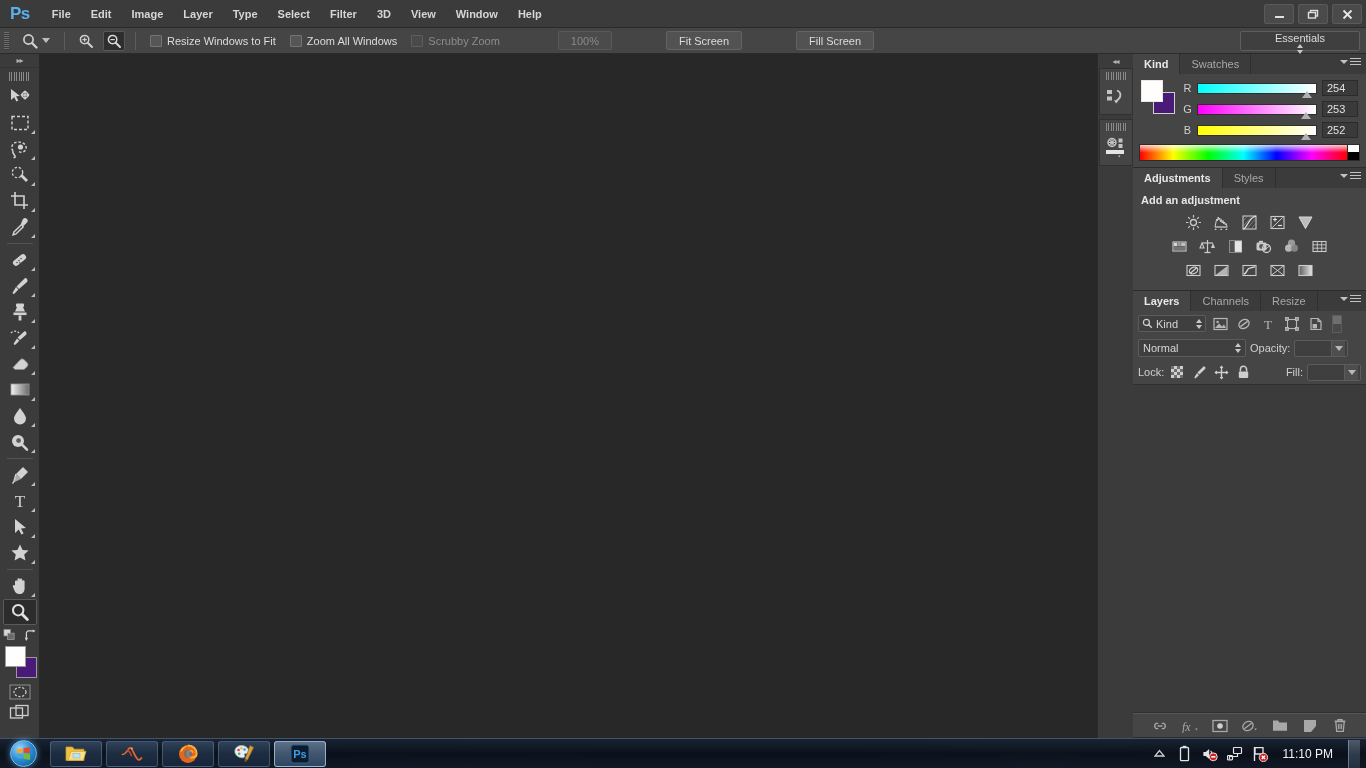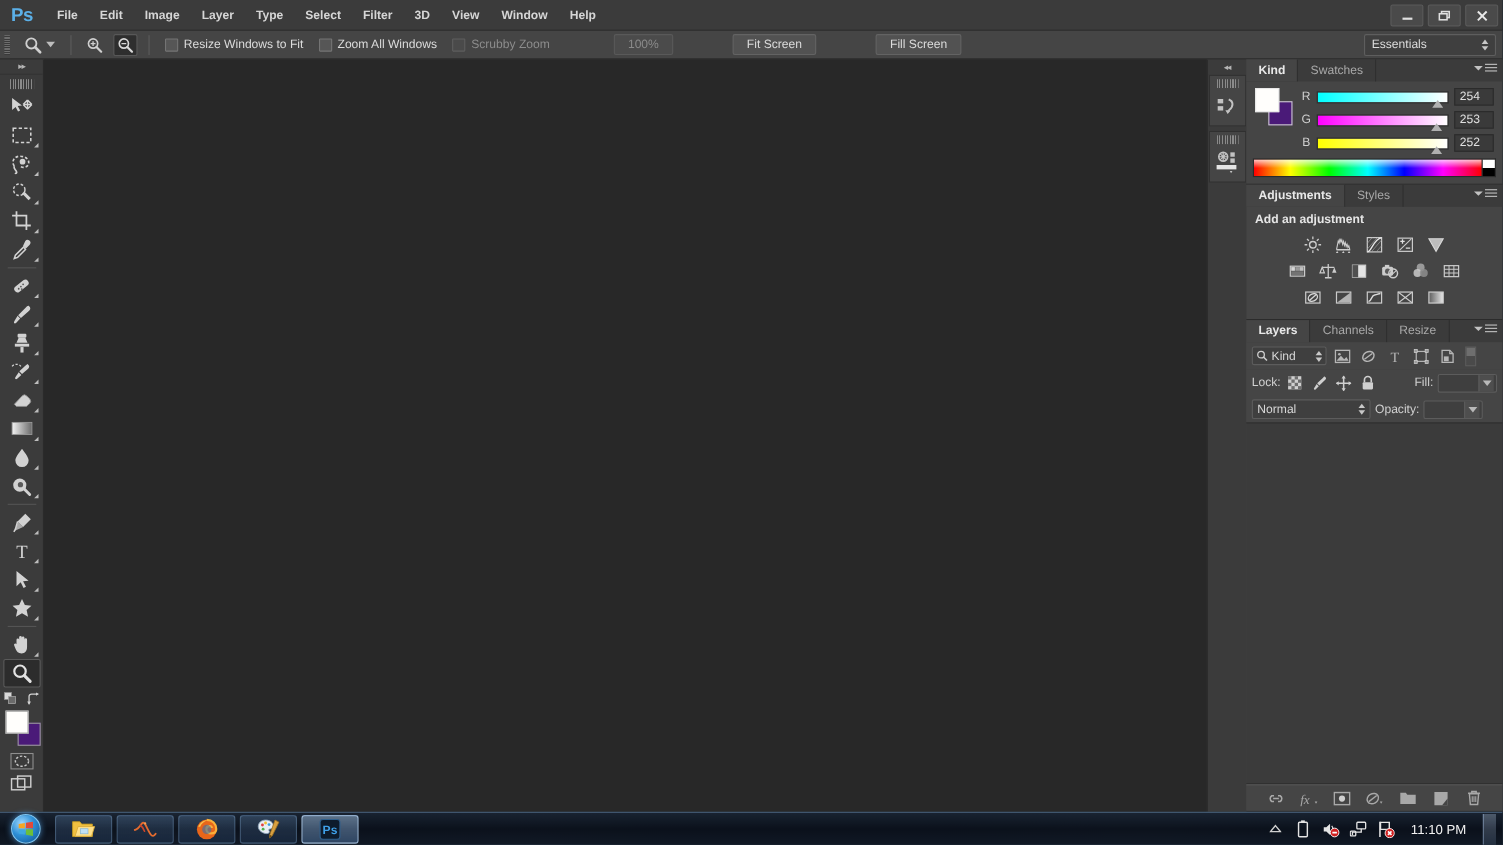--- a/index.html
+++ b/index.html
@@ -86,21 +86,21 @@
     background: #525252; border: 1px solid #636363;
     color: #dcdcdc; font-size: 11px;
     display: flex; align-items: center; justify-content: center; cursor: default; margin-left: 48px;
   }
   .opt-btn.disabled { color: #8a8a8a; background: #4b4b4b; border-color: #595959; }
   #workspace-select {
     position: absolute; right: 6px;
     width: 120px; height: 20px; border-radius: 2px;
     background: #3f3f3f; border: 1px solid #5e5e5e;
     display: flex; align-items: center; justify-content: space-between;
-    padding: 0 6px; color: #dcdcdc; font-size: 11px; cursor: default;
+    padding: 0 6px; color: #dcdcdc; font-size: 11px; cursor: default; flex-direction: column;
   }
   .spin { display: flex; flex-direction: column; gap: 2px; }
   .spin i { display:block; width:0;height:0;border-left:3px solid transparent;border-right:3px solid transparent; }
   .spin i.up { border-bottom: 4px solid #c8c8c8; }
   .spin i.dn { border-top: 4px solid #c8c8c8; }
 
   
   #body-row { flex: 1; display: flex; min-height: 0; }
 
   
@@ -886,20 +886,37 @@
             <svg width="14" height="14" viewBox="0 0 14 14">
               <path d="M2 1.5 h7 l3 3 v8 H2 Z" fill="none" stroke="#b6b6b6" stroke-width="1.2"></path>
               <path d="M9 1.5 v3 h3" fill="none" stroke="#b6b6b6" stroke-width="1.2"></path>
               <rect x="3.6" y="7" width="4.4" height="4.4" fill="#b6b6b6"></rect>
             </svg>
           </div>
           <div id="filter-toggle"></div>
         </div>
 
         <div class="lrow">
+          <div id="blend-select">
+            <span>Normal</span>
+            <span class="spin">
+                <i class="up"></i>
+                <i class="dn"></i>
+              </span>
+          </div>
+          <span class="lfield-label">Opacity:</span>
+          <span class="lfield">
+            <span style="flex:1;color:#d0d0d0;font-size:11px;text-align:right;padding-right:3px;"></span>
+            <span class="caret">
+                <i class="tri-down" style="border-top-color:#b8b8b8"></i>
+              </span>
+          </span>
+        </div>
+
+        <div class="lrow">
           <span class="lfield-label">Lock:</span>
           <span class="lock-icn">
             <svg width="14" height="14" viewBox="0 0 14 14">
               <rect x="1" y="1" width="12" height="12" fill="#cfcfcf"></rect>
               <rect x="1" y="1" width="3" height="3" fill="#6e6e6e"></rect>
                 <rect x="7" y="1" width="3" height="3" fill="#6e6e6e"></rect>
               <rect x="4" y="4" width="3" height="3" fill="#6e6e6e"></rect>
                 <rect x="10" y="4" width="3" height="3" fill="#6e6e6e"></rect>
               <rect x="1" y="7" width="3" height="3" fill="#6e6e6e"></rect>
                 <rect x="7" y="7" width="3" height="3" fill="#6e6e6e"></rect>
@@ -919,37 +936,20 @@
               <path d="M7.5 .4 L5.6 3 h3.8 Z M7.5 14.6 L5.6 12 h3.8 Z M.4 7.5 L3 5.6 v3.8 Z M14.6 7.5 L12 5.6 v3.8 Z" fill="#cfcfcf"></path>
             </svg>
           </span>
           <span class="lock-icn">
             <svg width="13" height="14" viewBox="0 0 13 14">
               <path d="M3.4 6.5 V4.4 a3.1 3.1 0 0 1 6.2 0 V6.5" fill="none" stroke="#cfcfcf" stroke-width="1.5"></path>
               <rect x="1.8" y="6.4" width="9.4" height="6.6" rx="1" fill="#cfcfcf"></rect>
             </svg>
           </span>
           <span class="lfield-label" style="margin-left:auto">Fill:</span>
-          <span class="lfield">
-            <span style="flex:1;color:#d0d0d0;font-size:11px;text-align:right;padding-right:3px;"></span>
-            <span class="caret">
-                <i class="tri-down" style="border-top-color:#b8b8b8"></i>
-              </span>
-          </span>
-        </div>
-
-        <div class="lrow">
-          <div id="blend-select">
-            <span>Normal</span>
-            <span class="spin">
-                <i class="up"></i>
-                <i class="dn"></i>
-              </span>
-          </div>
-          <span class="lfield-label">Opacity:</span>
           <span class="lfield">
             <span style="flex:1;color:#d0d0d0;font-size:11px;text-align:right;padding-right:3px;"></span>
             <span class="caret">
                 <i class="tri-down" style="border-top-color:#b8b8b8"></i>
               </span>
           </span>
         </div>
 
         <div id="layers-list"></div>
 

